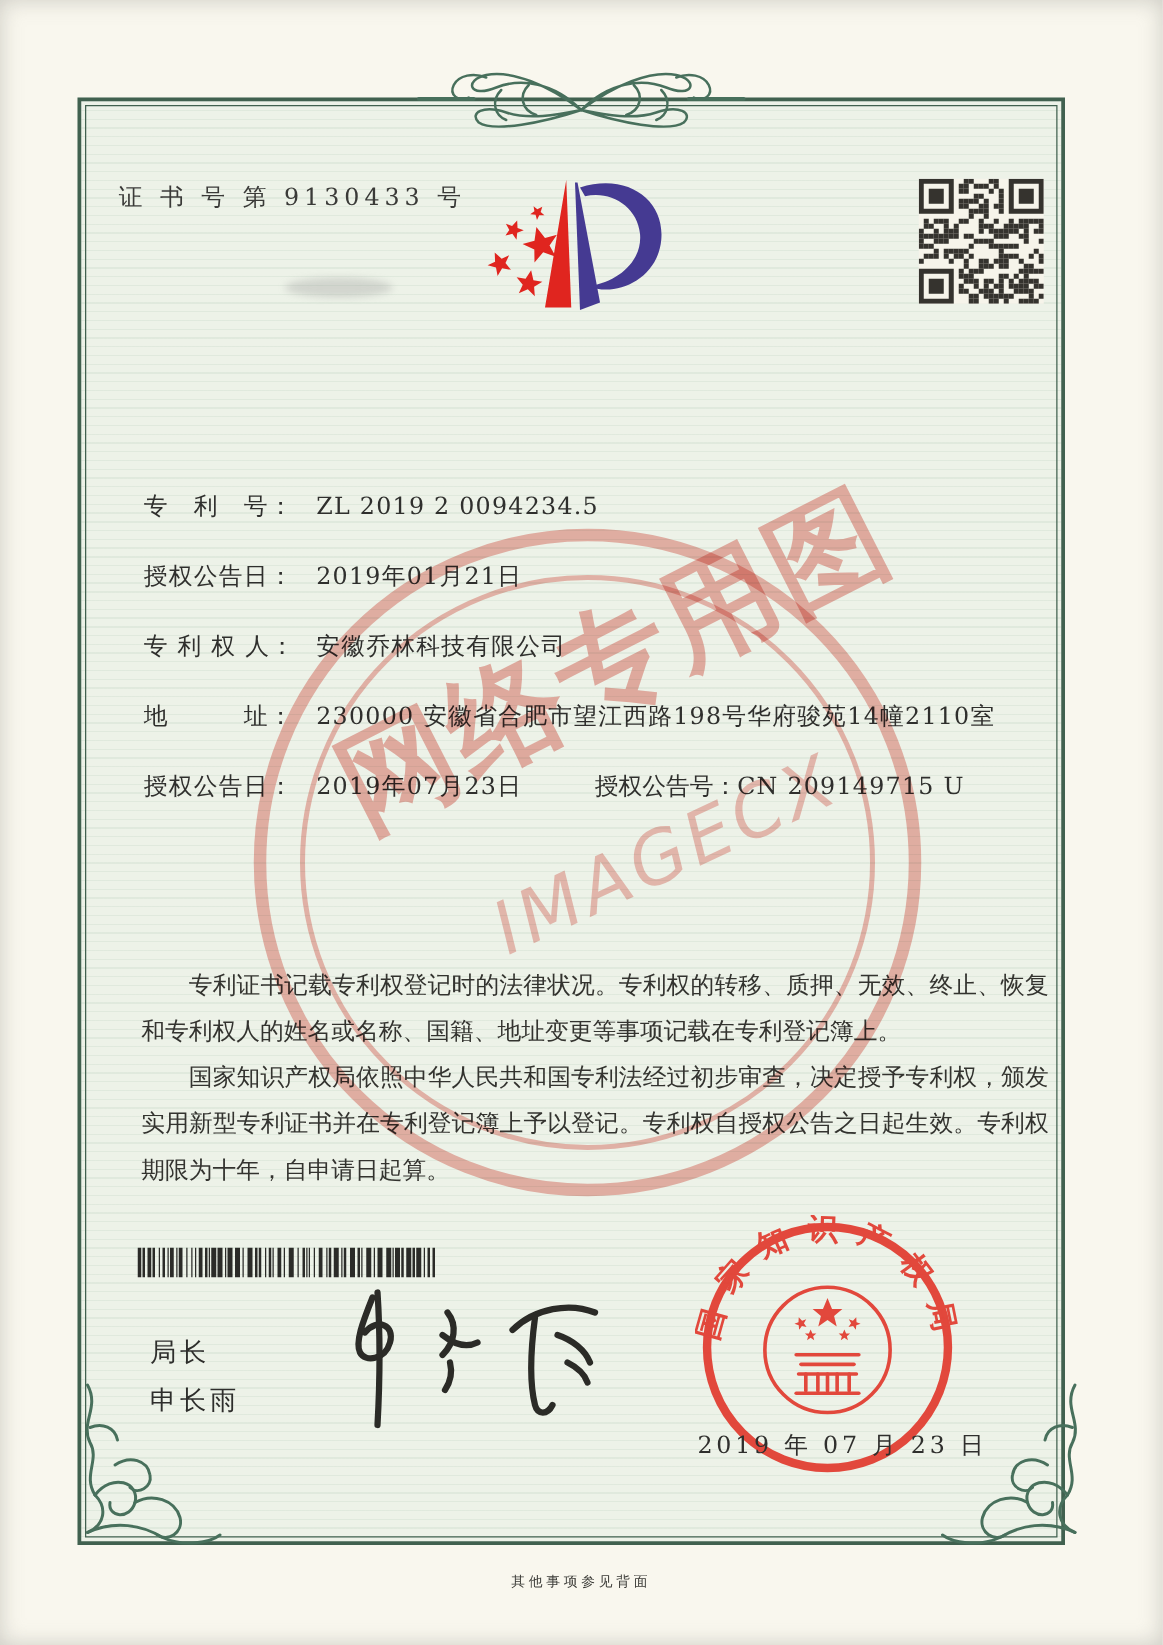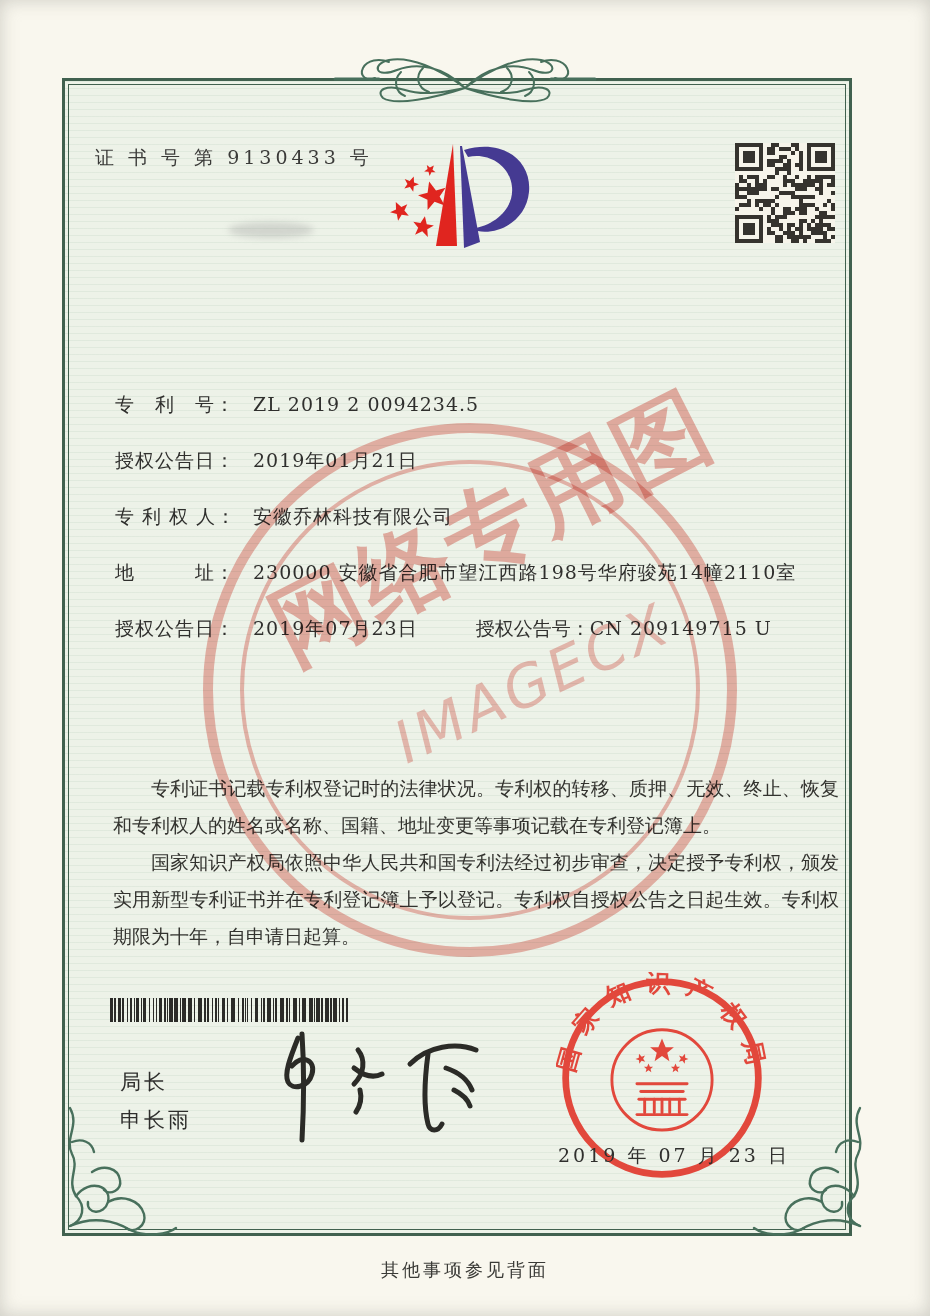--- a/index.html
+++ b/index.html
@@ -41,21 +41,21 @@
            font-size:19px; line-height:37px; text-align:justify; color:#33332f; }
   .paras p { text-indent:2em; }
   
   .barcode { position:absolute; left:110px; top:998px; width:242px; height:24px; z-index:2; }
   .officer { position:absolute; left:120px; top:1063px; z-index:2; font-size:21px; line-height:38px; letter-spacing:3px;
              font-family:"DejaVu Sans", sans-serif; color:#2e2e2c; }
   .signature { position:absolute; left:232px; top:1024px; z-index:2; }
   .seal { position:absolute; left:556px; top:972px; z-index:4; }
   .seal-date { position:absolute; left:558px; top:1143px; z-index:5; font-size:19px; letter-spacing:3px; color:#2f2f2d; }
   .page-num { position:absolute; left:62px; top:1203px; width:790px; text-align:center; z-index:2; font-size:18px; letter-spacing:2px; }
-  .back-note { position:absolute; left:0; top:1258px; width:930px; text-align:center; z-index:2; font-size:18px; letter-spacing:3px; color:#3a3a36; }
+  .back-note { position:absolute; left:0; top:1258px; width:930px; text-align:center; z-index:2; font-size:11px; letter-spacing:3px; color:#3a3a36; }
   
   .wm { position:absolute; z-index:6; pointer-events:none; mix-blend-mode:multiply; }
   .wm-text1 { left:278px; top:575px; font-size:92px; font-weight:bold; letter-spacing:4px;
               color:rgba(224,102,92,.50); transform:rotate(-27deg); transform-origin:0 50%; white-space:nowrap; }
   .wm-text2 { left:398px; top:712px; font-size:58px; font-style:italic; letter-spacing:4px;
               font-family:"DejaVu Sans", sans-serif;
               color:rgba(224,102,92,.42); transform:rotate(-25deg); transform-origin:0 50%; white-space:nowrap; }
 </style>
 </head>
 <body>

